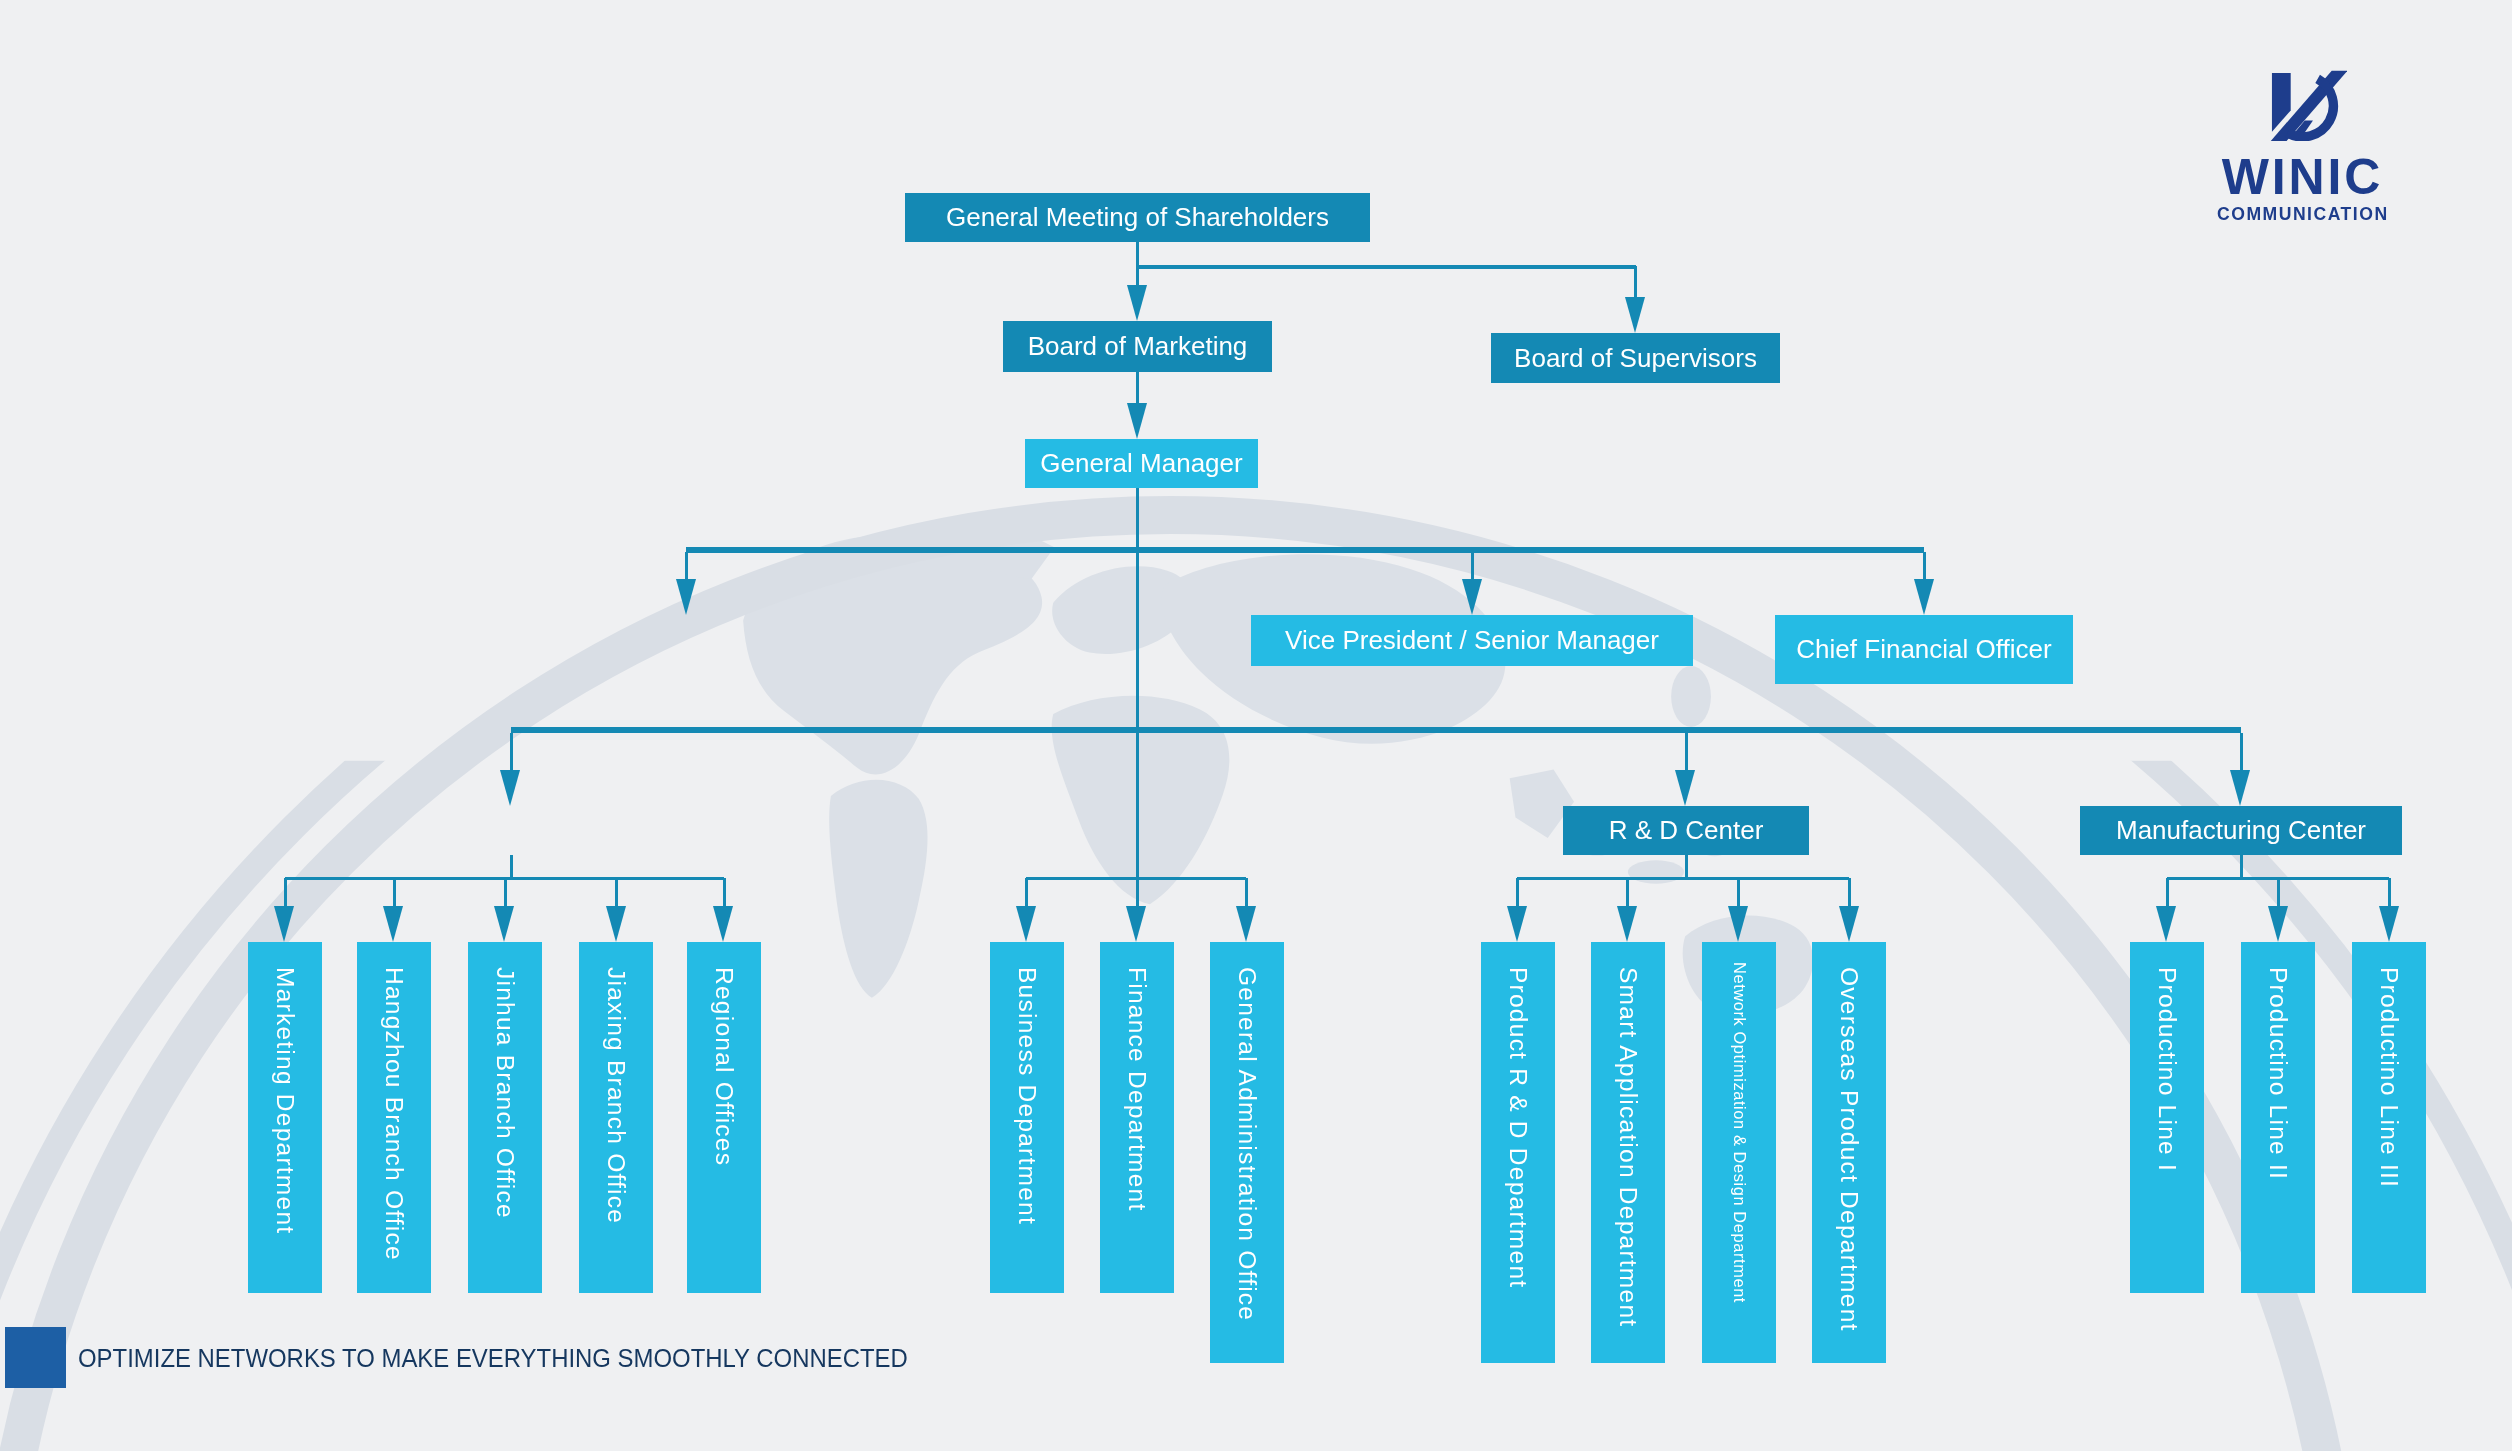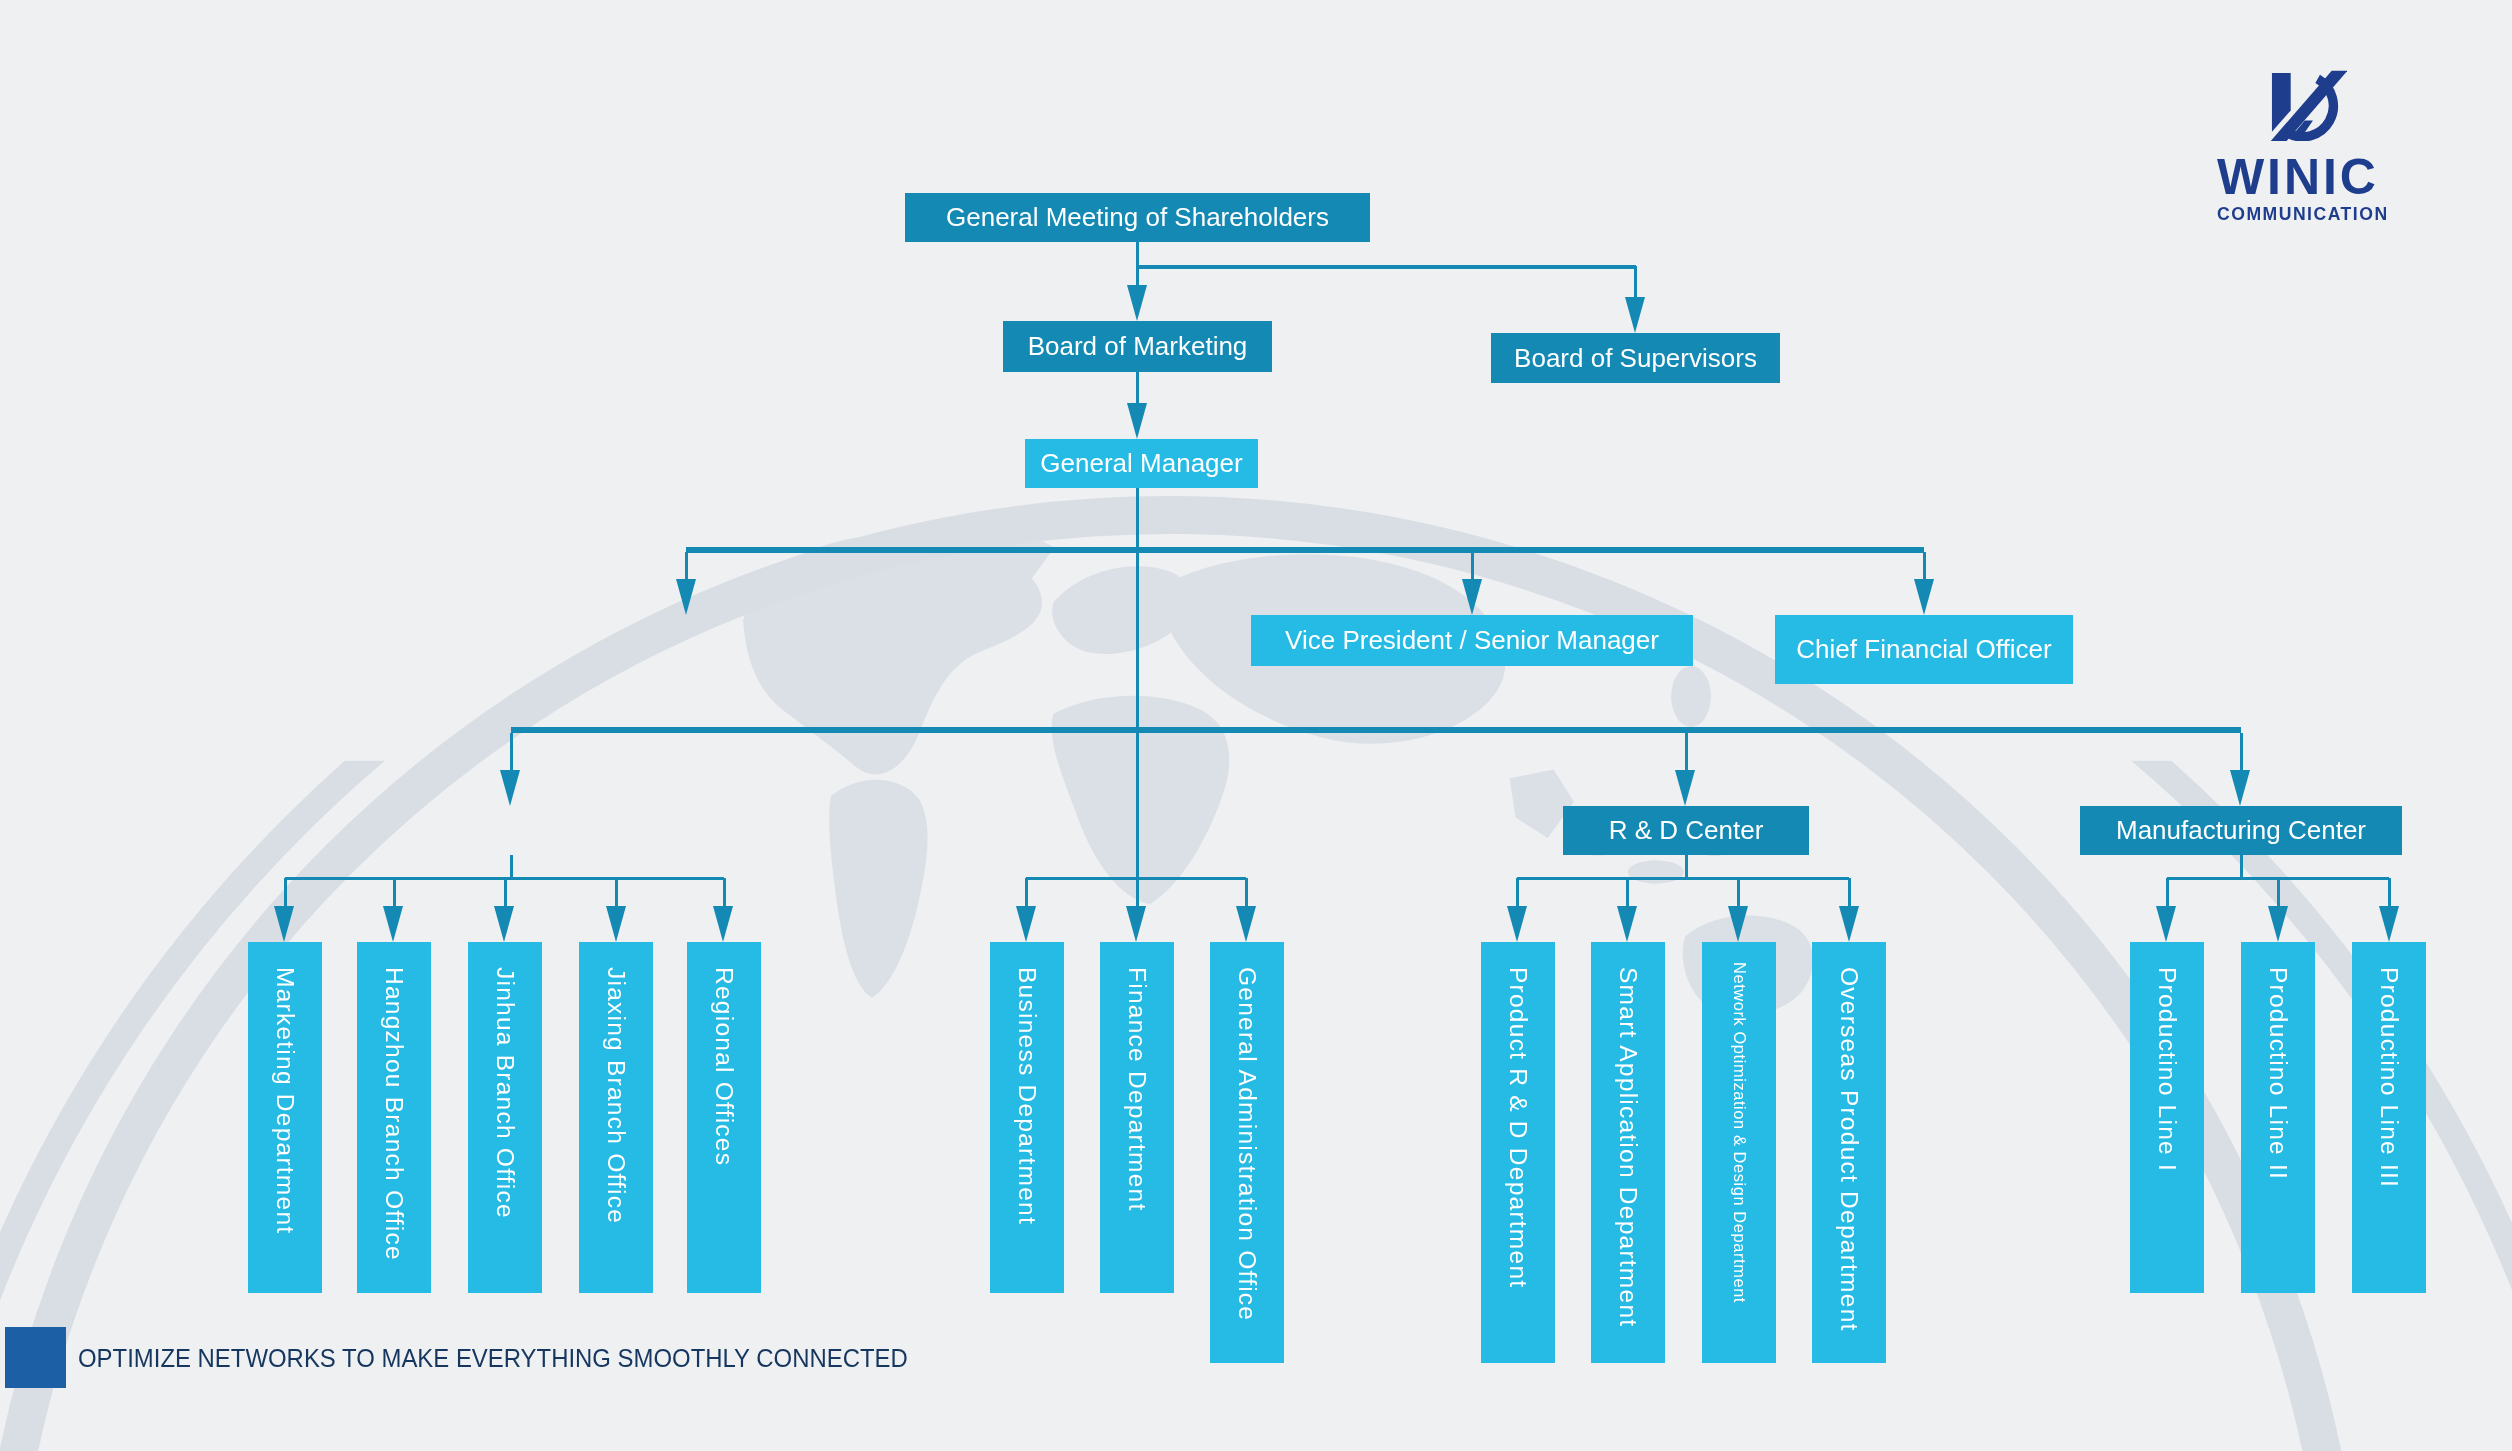--- a/index.html
+++ b/index.html
@@ -13,21 +13,21 @@
   .v{writing-mode:vertical-rl;display:flex;align-items:center;justify-content:flex-start;
      padding-top:24.6px;font-size:24.6px;letter-spacing:1.2px;white-space:nowrap;}
   .v.small{font-size:16.4px;letter-spacing:0.6px;padding-top:20px;}
   .dark{background:var(--node-dark,#1489b4);}
   .light{background:var(--node-light,#25bbe4);}
   
   .line{position:absolute;background:var(--connector,#1489b4);}
   .arrow{position:absolute;width:0;height:0;border-left:10.5px solid transparent;
          border-right:10.5px solid transparent;border-top:36px solid var(--connector,#1489b4);}
   
-  #logo{position:absolute;left:2217px;top:66px;width:171px;color:var(--navy,#1e3d8c);}
+  #logo{position:absolute;left:2217px;top:66px;width:171px;text-align:center;color:var(--navy,#1e3d8c);}
   #logo .mark{display:block;margin:0 auto;}
   #logo .brand{font-size:50px;font-weight:bold;letter-spacing:2.9px;line-height:1;margin-top:10.5px;}
   #logo .sub{font-size:17.6px;font-weight:bold;letter-spacing:1.5px;line-height:1;margin-top:4.7px;}
   
   #footer-square{position:absolute;left:4.7px;top:1327px;width:61px;height:61px;
                  background:var(--footer-accent,#1d5fa5);}
   #footer-tagline{position:absolute;left:78px;top:1343px;font-size:26px;white-space:nowrap;
                   color:var(--footer-ink,#15375f);transform:scaleX(.92);transform-origin:left center;}
 </style>
 </head>

